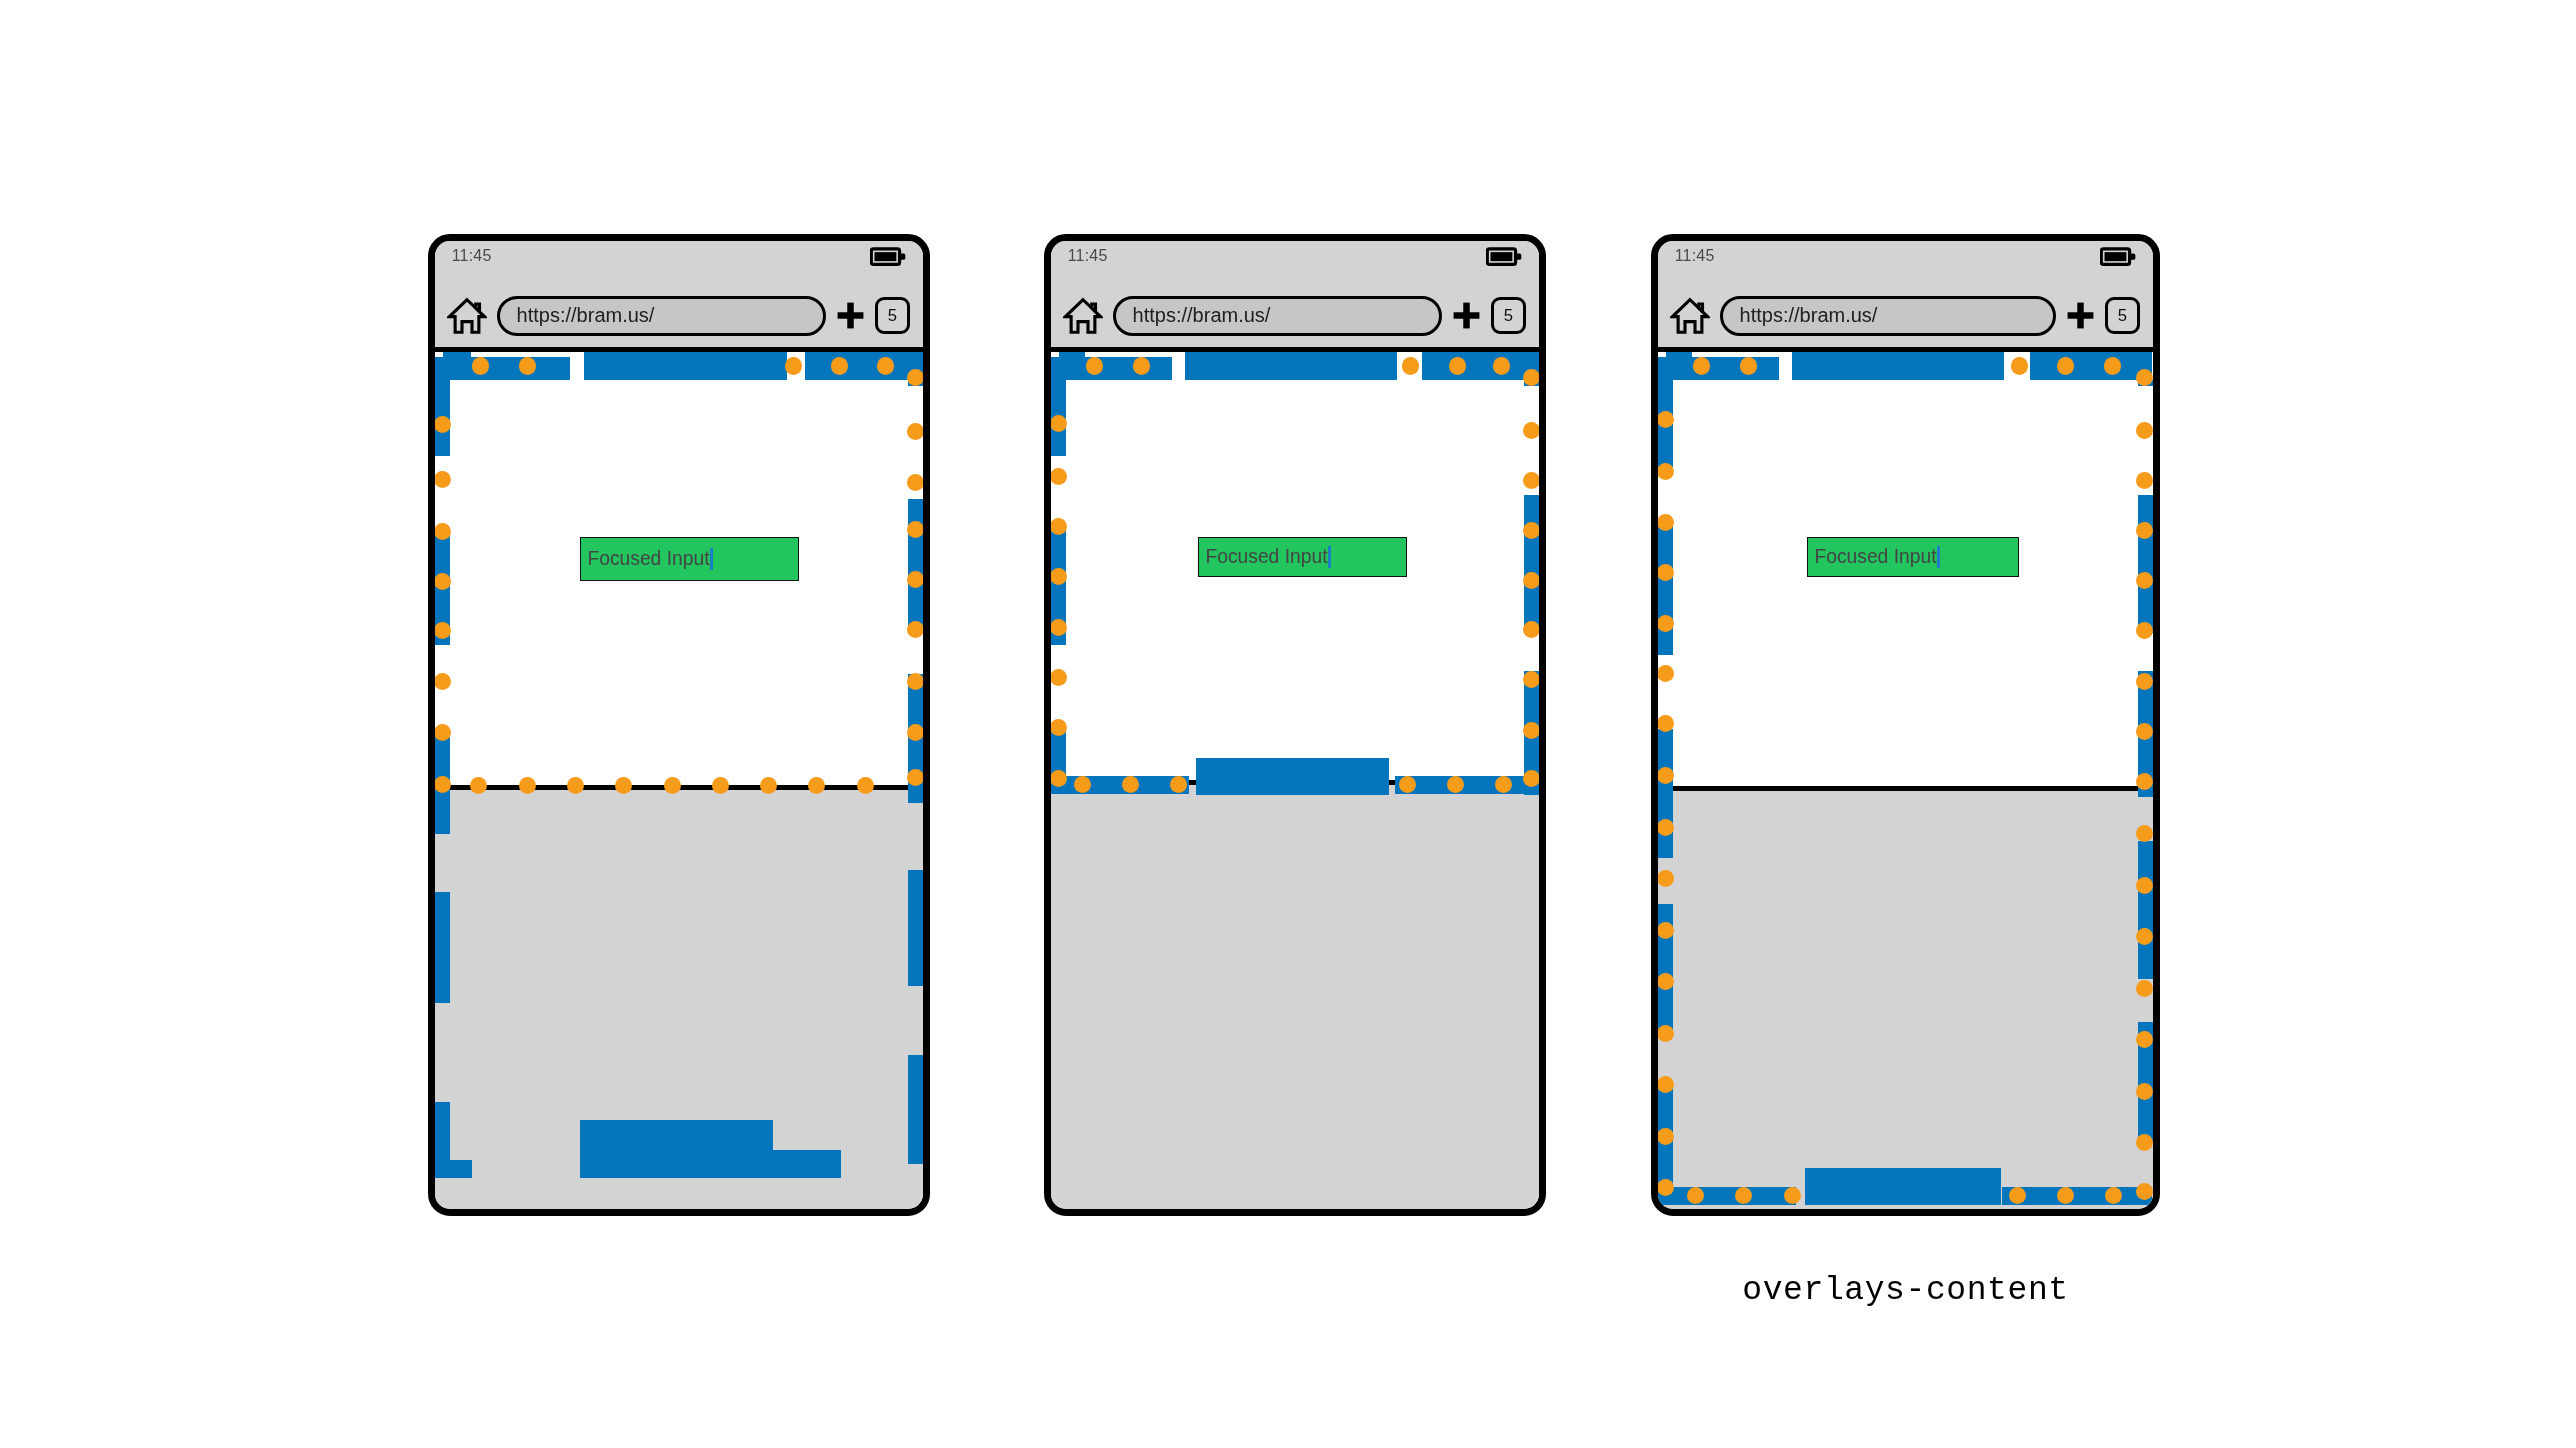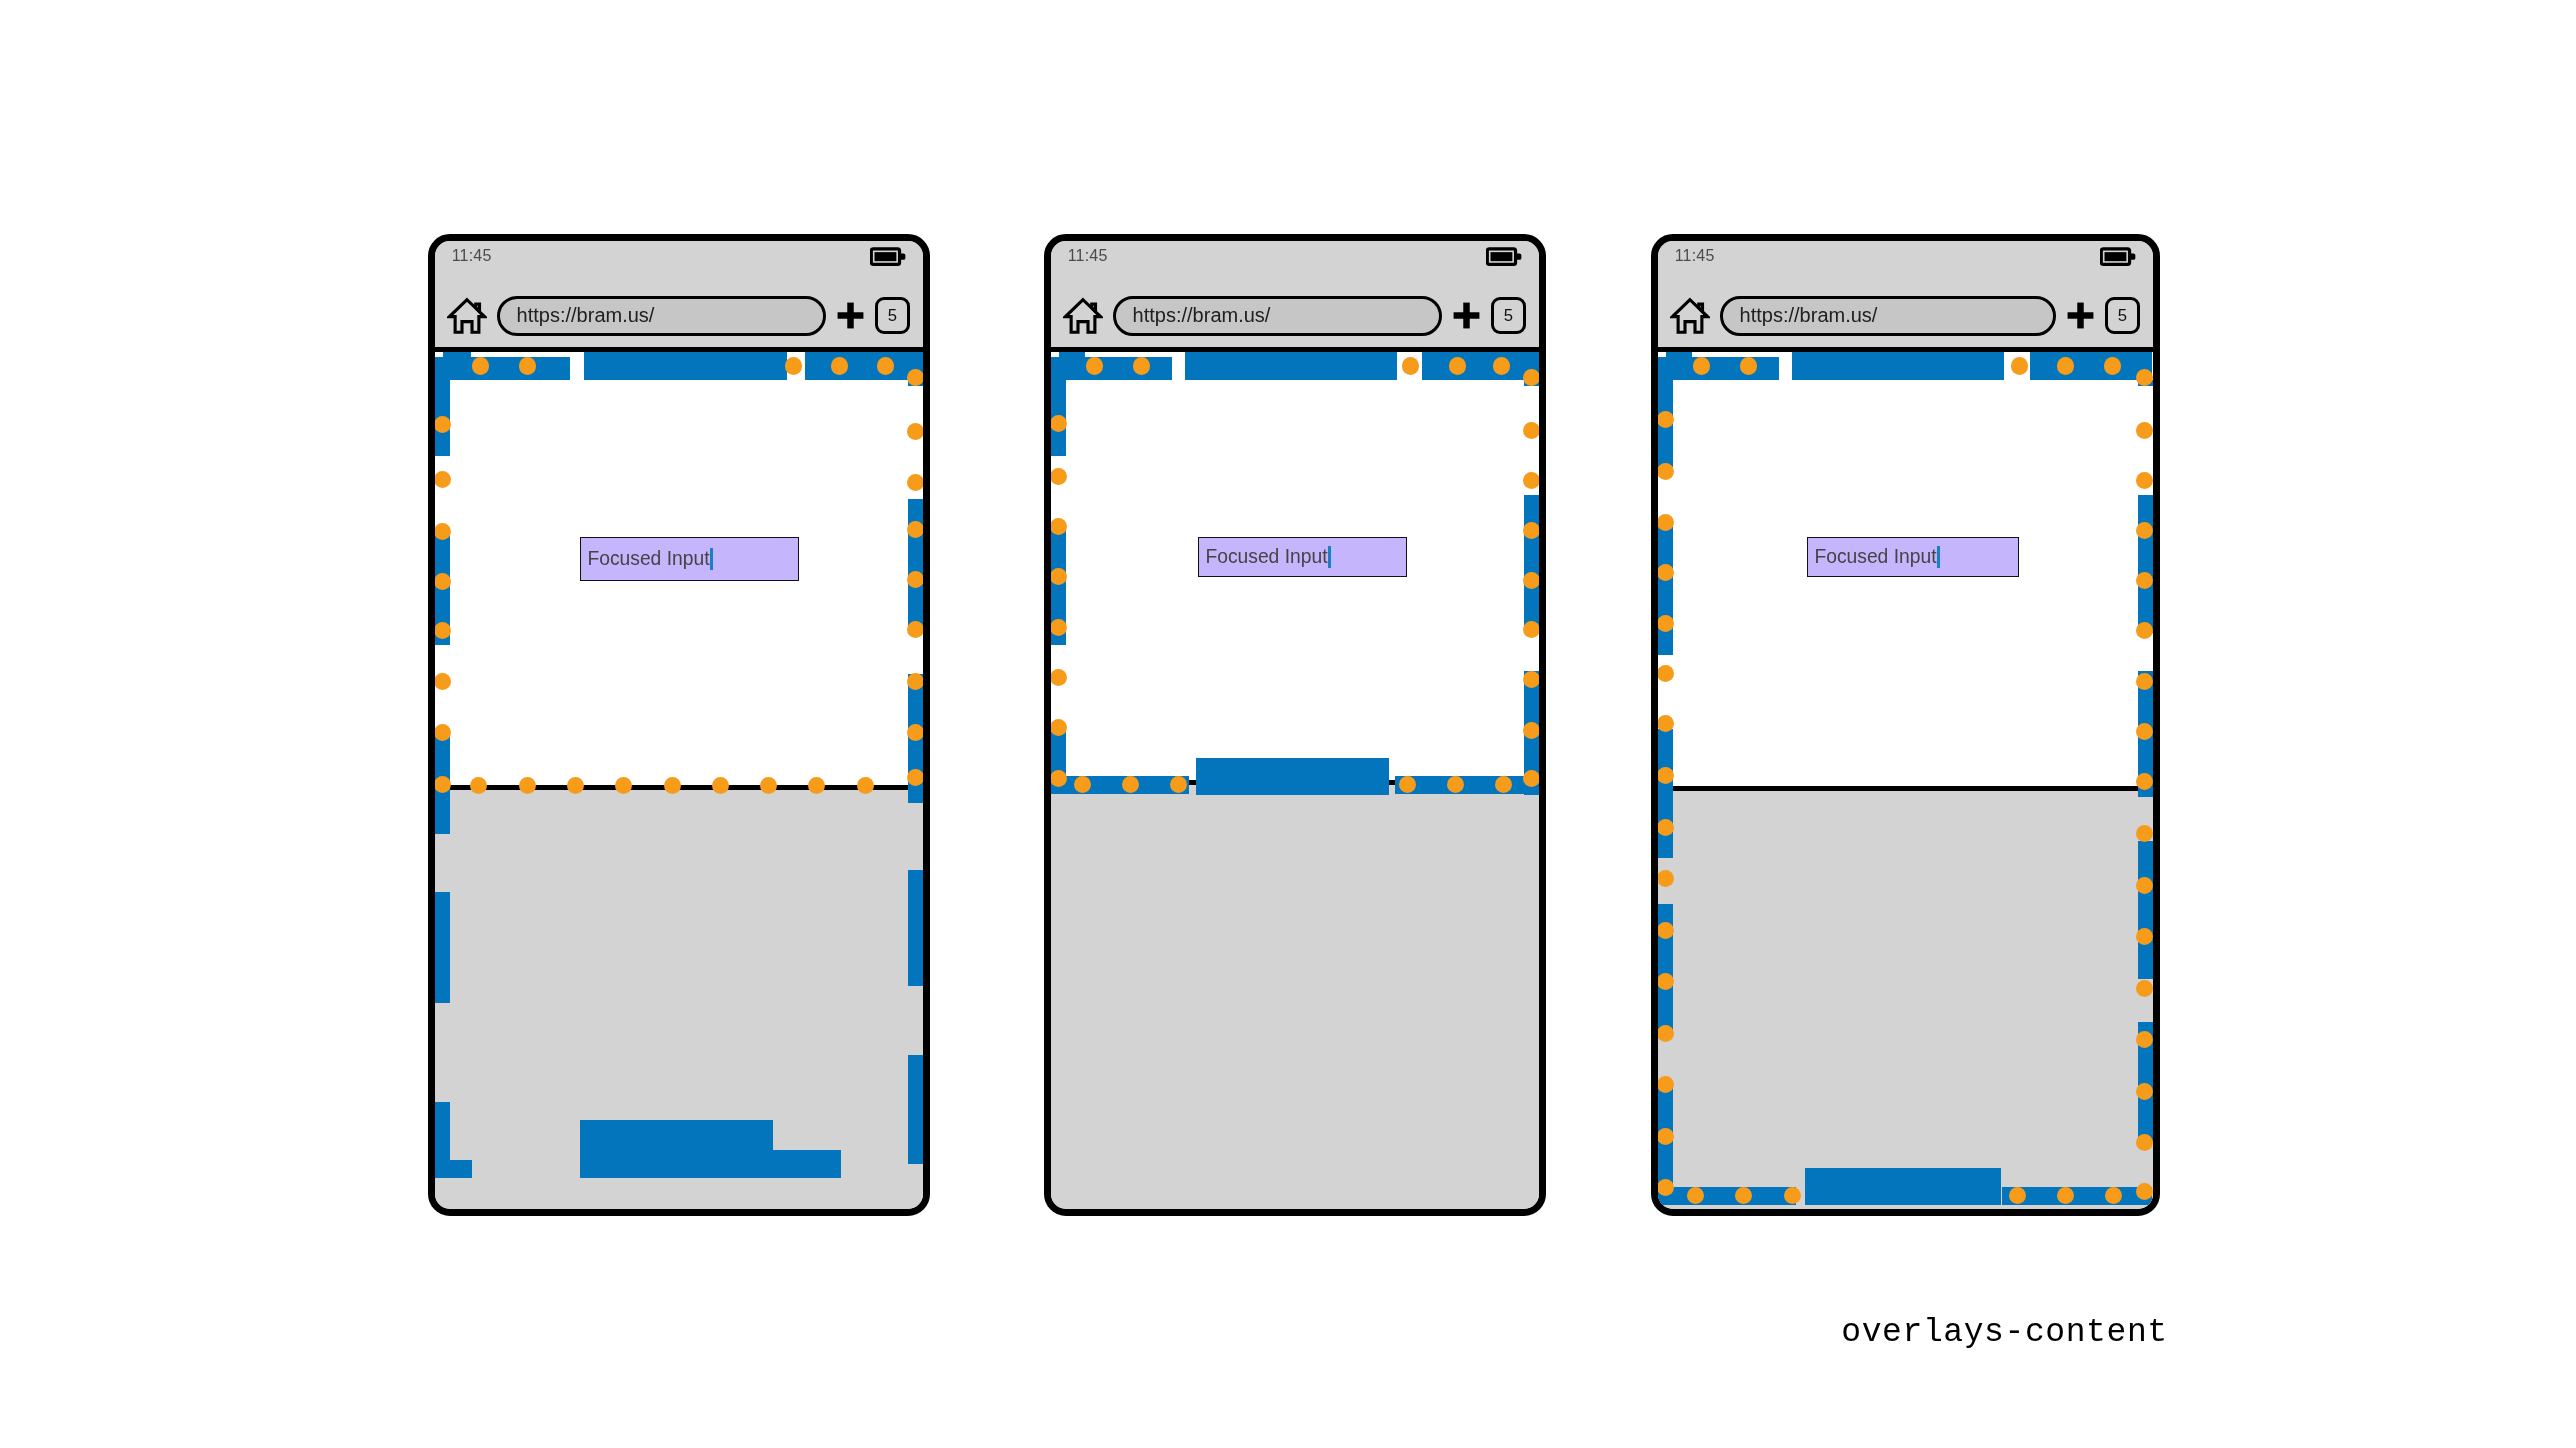--- a/index.html
+++ b/index.html
@@ -75,21 +75,21 @@
 
   
   .rail{position:absolute;pointer-events:none;}
   .seg{position:absolute;background:#0375bc;}
   .dot{position:absolute;width:17.4px;height:17.4px;border-radius:50%;background:#f79b1b;}
 
   
   .focused-input{
     position:absolute;
     border:1.9px solid #111;
-    background:#c4b5fd;
+    background:#22c55e;
     box-sizing:border-box;
     display:flex;align-items:center;
   }
   .focused-input .txt{
     font-size:19.3px;color:#444;padding-left:6.4px;white-space:nowrap;
     font-family:"Liberation Sans", sans-serif;
   }
   .caret{display:inline-block;width:2.6px;height:22px;background:#1b7fc4;margin-left:0.6px;}
 
   
@@ -399,16 +399,16 @@
       <div class="dot" style="left:351px;top:835px;"></div>
       <div class="dot" style="left:399px;top:835px;"></div>
       <div class="dot" style="left:447px;top:835px;"></div>
     </div>
 
     <div class="focused-input" style="left:149px;top:296px;width:212px;height:40px;">
       <span class="txt">Focused Input</span>
         <span class="caret"></span>
     </div>
   </div>
-  <div class="caption" style="left:1750px;top:1272px;width:509px;margin-top:42px;">overlays-content</div>
+  <div class="caption" style="left:1651px;top:1272px;width:509px;">overlays-content</div>
 
 </div>
 
 
 </body></html>

